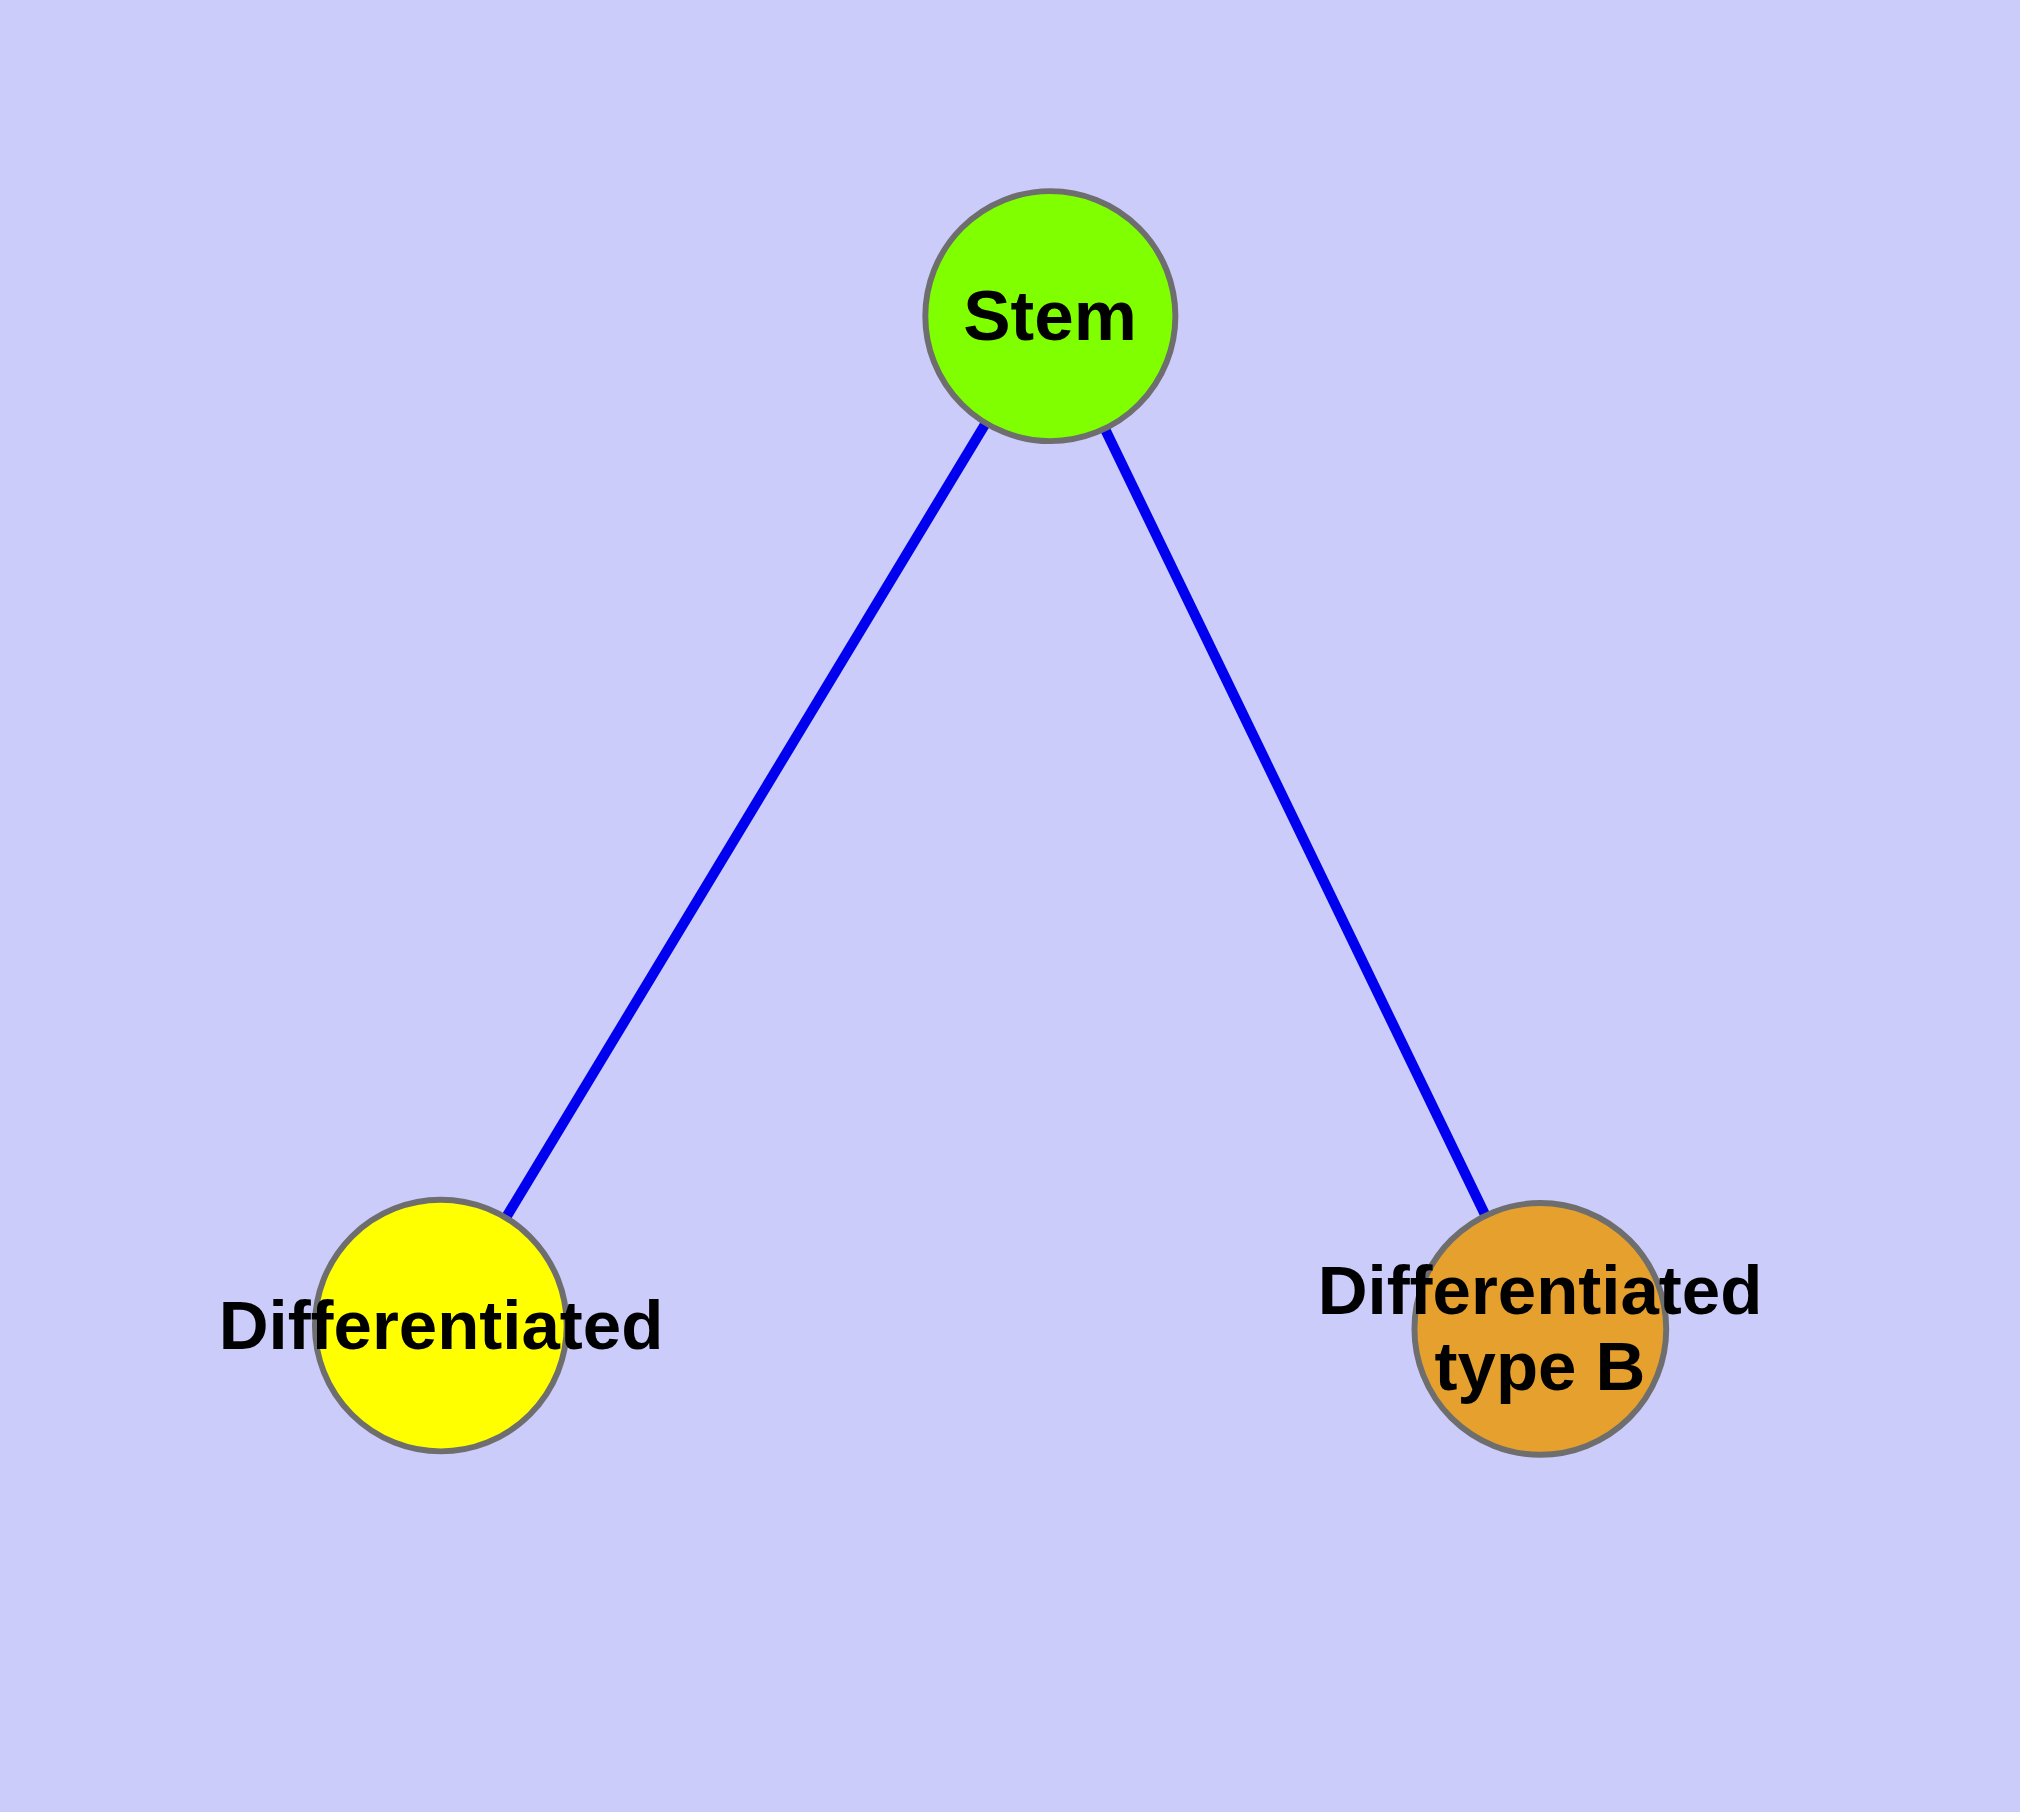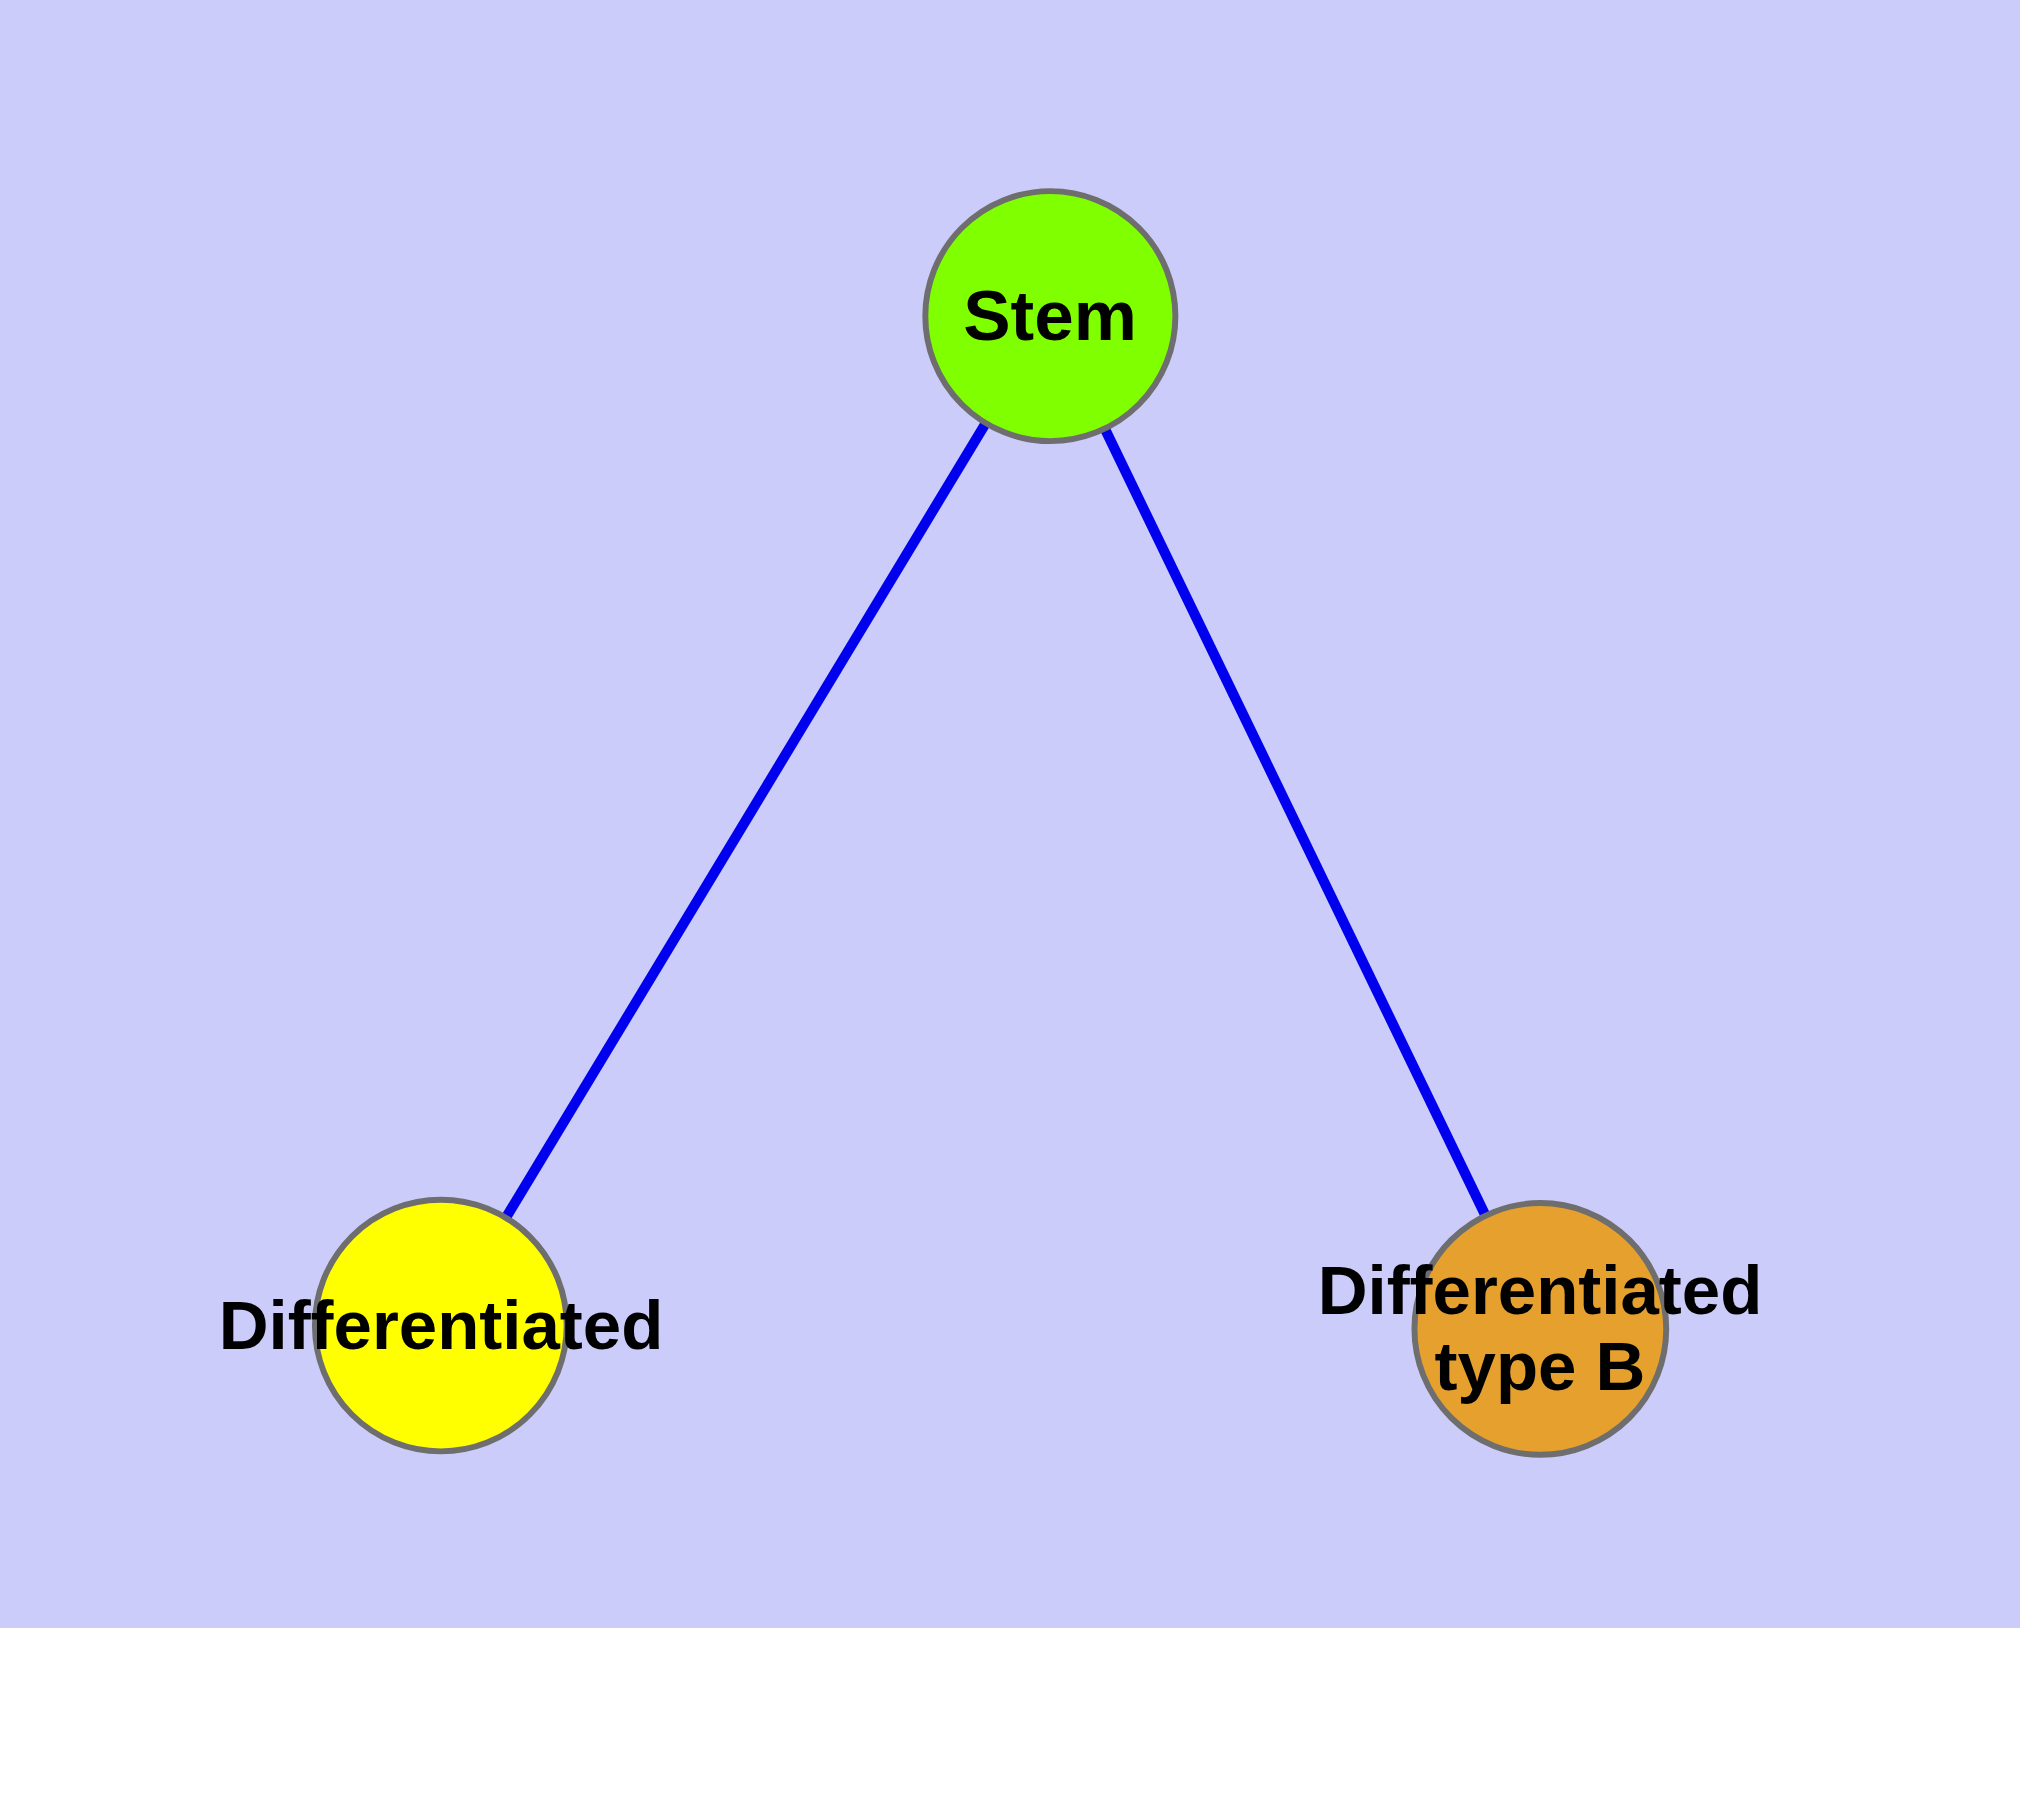--- a/index.html
+++ b/index.html
@@ -4,21 +4,21 @@
 <title>Cell Differentiation Graph</title>
 <style>
   html, body {
     margin: 0;
     padding: 0;
     background: #ffffff;
   }
   #canvas {
     position: relative;
     width: 2021px;
-    height: 1628px;
+    height: 1812px;
     background: #ccccfa;
     overflow: hidden;
     font-family: "Liberation Sans", sans-serif;
   }
   #graph-svg {
     position: absolute;
     left: 0;
     top: 0;
     width: 2021px;
     height: 1812px;

